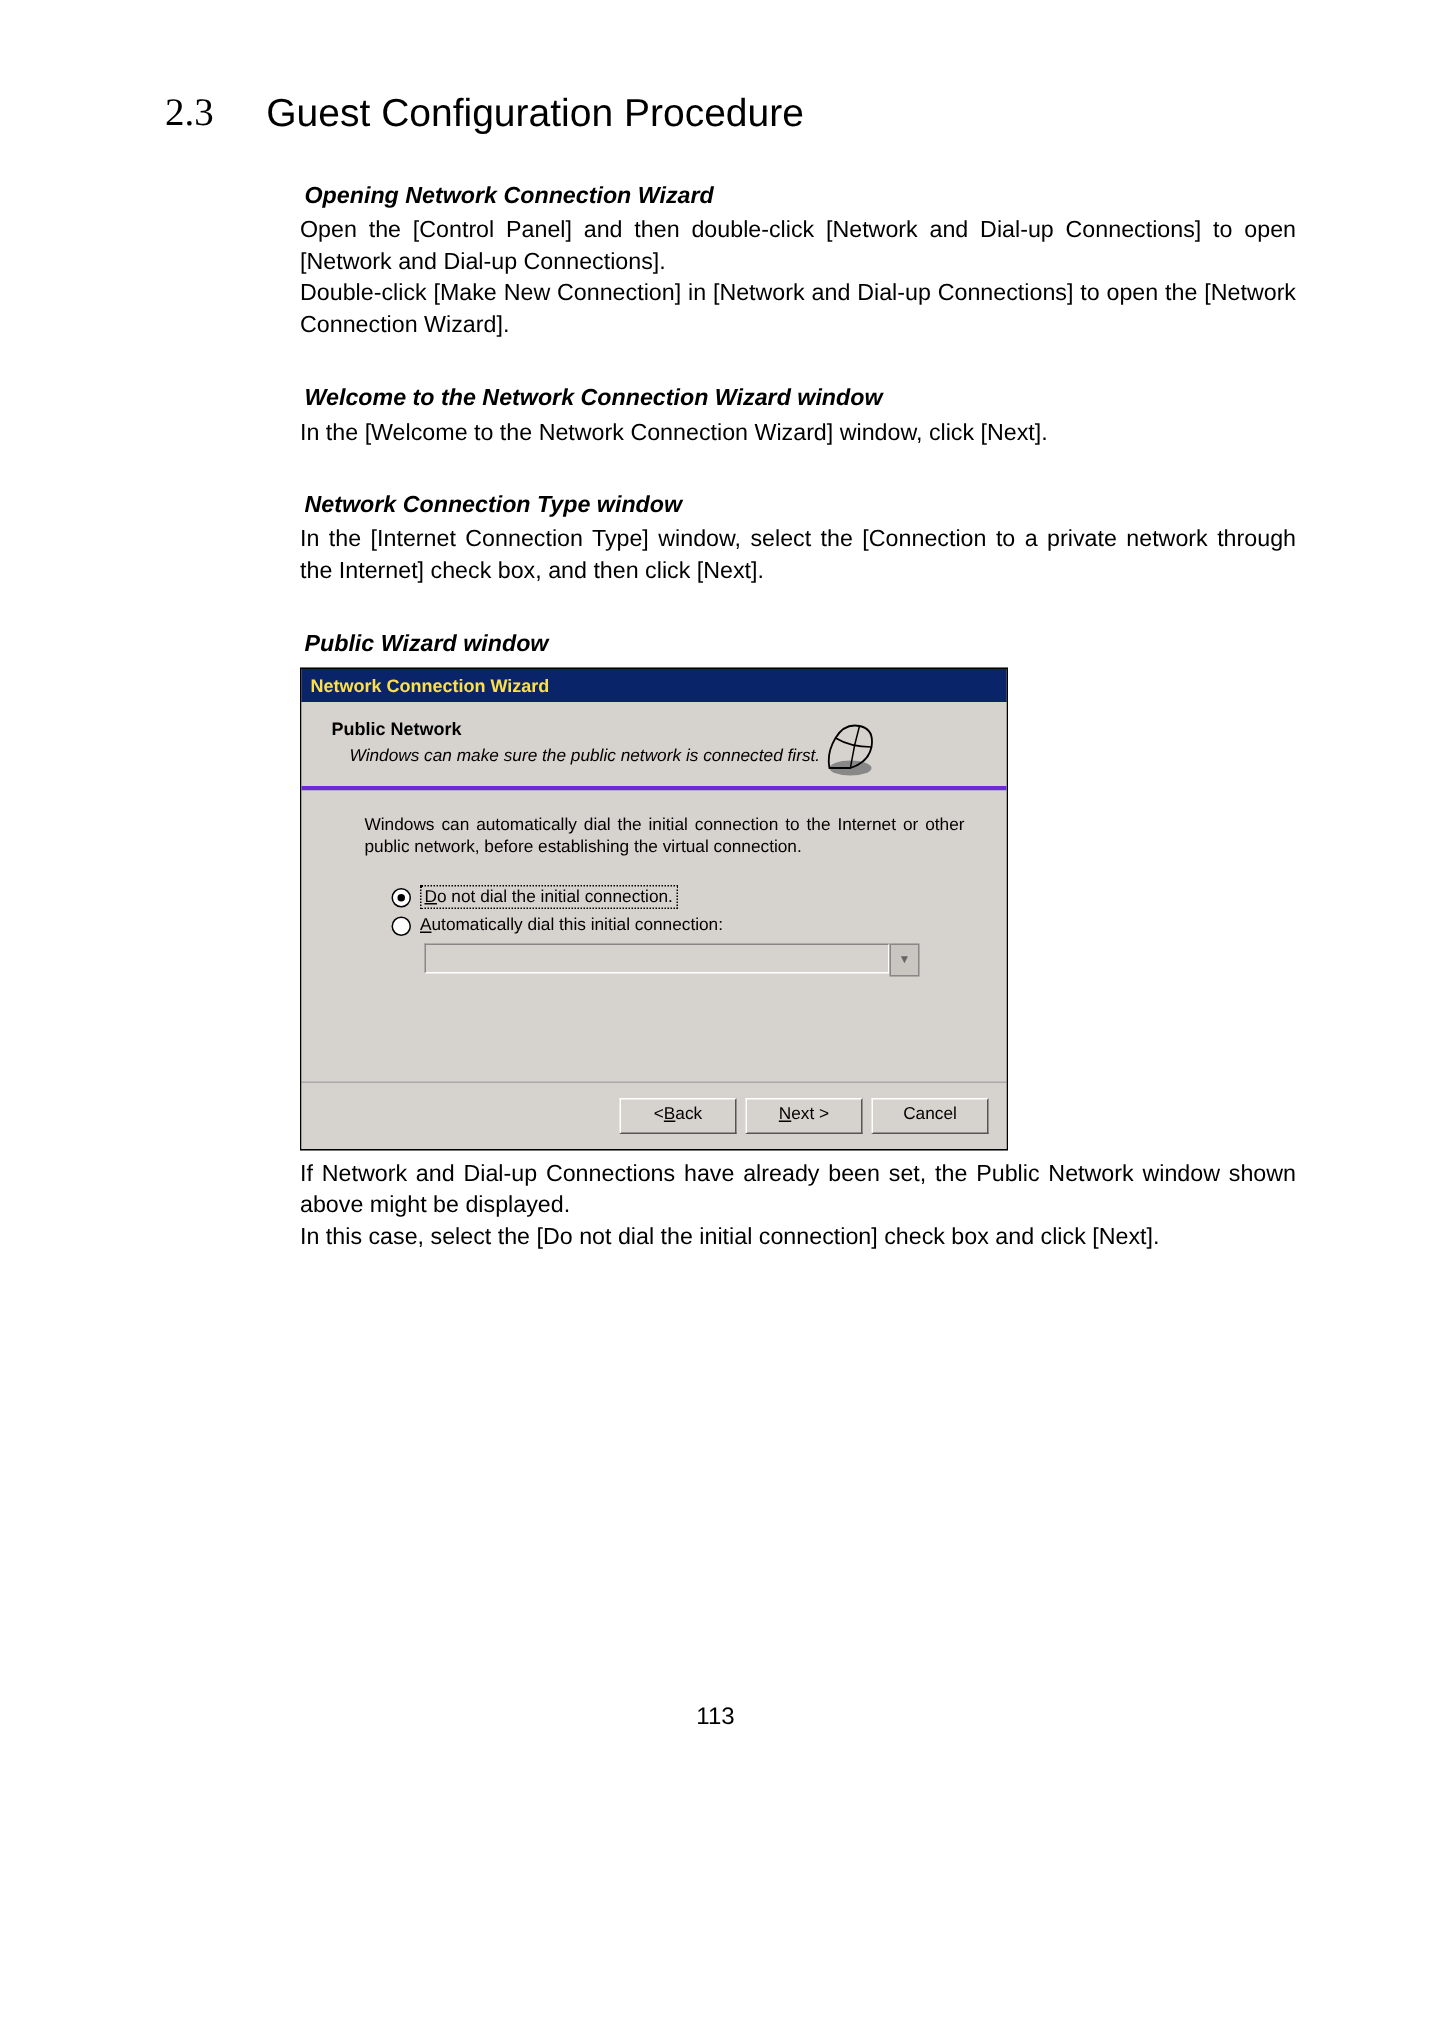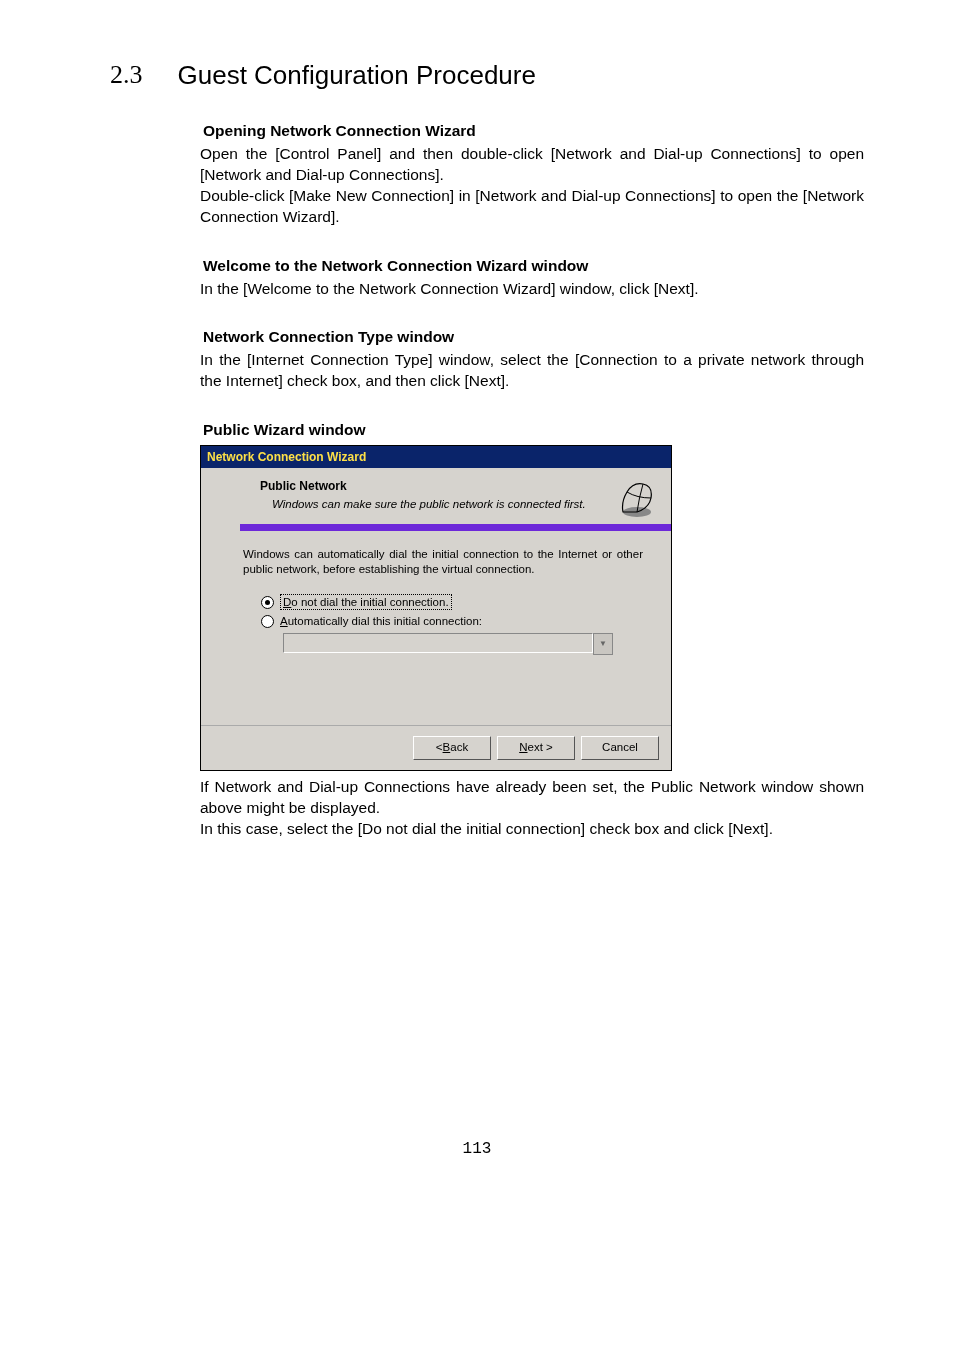--- a/index.html
+++ b/index.html
@@ -38,20 +38,21 @@
   .content p {
     margin: 0 0 0 0;
     text-align: justify;
   }
   .heading-bold {
     font-weight: bold;
     margin-top: 28px;
     margin-bottom: 2px;
     display: block;
     padding-left: 3px;
+    font-style: italic;
   }
   .first-heading { margin-top: 0; }
   .block {
     margin-bottom: 0;
   }
 
   
   .dialog {
     margin-top: 4px;
     width: 470px;
@@ -61,25 +62,23 @@
   }
   .titlebar {
     background: #0a246a;
     color: #fde047;
     font-weight: bold;
     font-size: 12px;
     padding: 3px 6px;
   }
   .dlg-head {
     display: flex;
-    justify-content: space-between;
     padding: 10px 14px 6px 20px;
-    border-bottom: 7px solid #6d28d9;
-    background: #d6d3ce;
-    margin-left: 39px;
+    border-bottom: 3px solid #6d28d9;
+    background: #d6d3ce;
   }
   .dlg-head-text .t1 {
     font-size: 12px;
     font-weight: bold;
     margin: 0;
   }
   .dlg-head-text .t2 {
     font-size: 11.5px;
     margin: 2px 0 0 12px;
     font-style: italic;
@@ -164,21 +163,21 @@
     border-right: 1px solid #555;
     background: #d6d3ce;
     display:flex; align-items:center; justify-content:center;
     font-family: Tahoma, Arial, sans-serif;
     letter-spacing: 0;
   }
   .underline { text-decoration: underline; }
 
   .pagenum {
     text-align:center;
-    font-family: Liberation Mono, monospace;
+    font-family: Liberation Sans, sans-serif;
     font-size: 16px;
     margin-top: 300px;
   }
 </style>
 </head>
 <body>
 
 <div class="page">
   <div class="section-header">
     <span class="sec-num">2.3</span>

